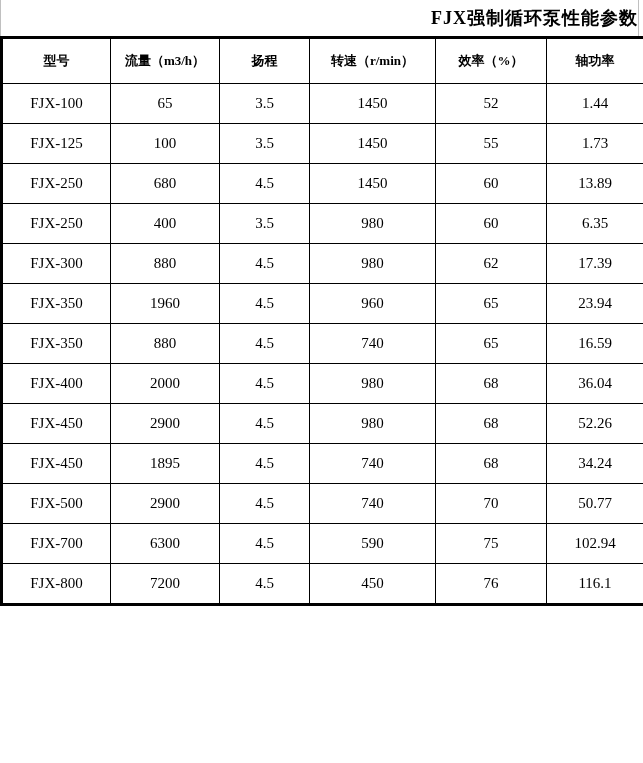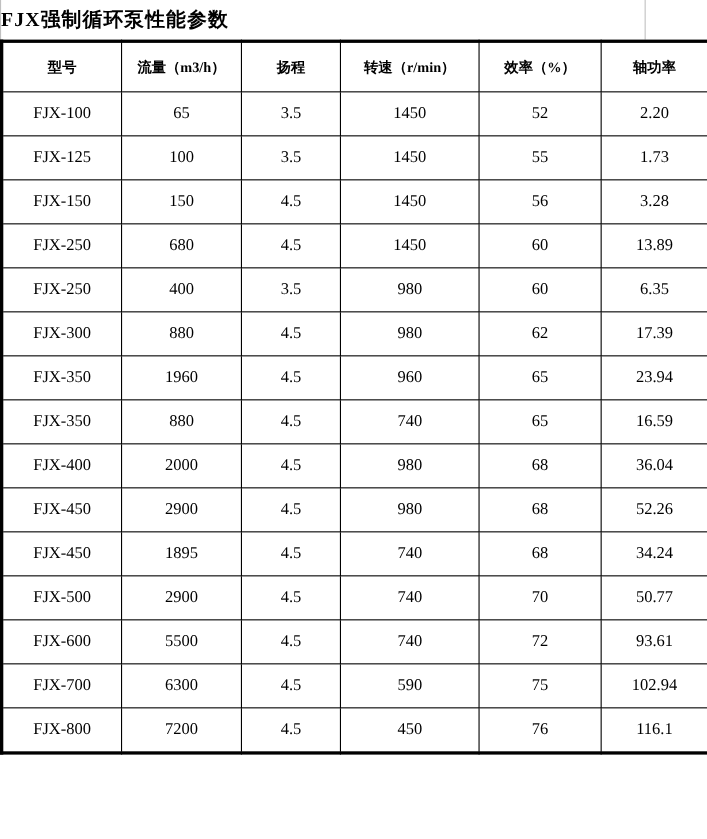--- a/index.html
+++ b/index.html
@@ -9,27 +9,27 @@
   body {
     width: 643px;
     height: 763px;
     background: #ffffff;
     color: #000000;
     font-family: "Liberation Serif", "DejaVu Serif", serif;
     overflow: hidden;
   }
   .title-box {
     box-sizing: border-box;
-    width: 587px;
+    width: 639px;
     height: 36px;
     border-left: 1px solid #c0c0c0;
     border-right: 1px solid #c0c0c0;
     display: flex;
     align-items: center;
-    justify-content: flex-start;
+    justify-content: flex-end;
     font-size: 18px;
     font-weight: bold;
     letter-spacing: 1px;
   }
   table.perf {
     width: 643px;
     table-layout: fixed;
     border-collapse: collapse;
     border: 3px solid #000000;
   }
@@ -79,37 +79,29 @@
       <th>轴功率</th>
     </tr>
   </thead>
   <tbody>
       <tr>
         <td>FJX-100</td>
         <td>65</td>
         <td>3.5</td>
         <td>1450</td>
         <td>52</td>
-        <td>2.20</td>
+        <td>1.44</td>
       </tr>
       <tr>
         <td>FJX-125</td>
         <td>100</td>
         <td>3.5</td>
         <td>1450</td>
         <td>55</td>
         <td>1.73</td>
-      </tr>
-      <tr>
-        <td>FJX-150</td>
-        <td>150</td>
-        <td>4.5</td>
-        <td>1450</td>
-        <td>56</td>
-        <td>3.28</td>
       </tr>
       <tr>
         <td>FJX-250</td>
         <td>680</td>
         <td>4.5</td>
         <td>1450</td>
         <td>60</td>
         <td>13.89</td>
       </tr>
       <tr>
@@ -170,28 +162,20 @@
       </tr>
       <tr>
         <td>FJX-500</td>
         <td>2900</td>
         <td>4.5</td>
         <td>740</td>
         <td>70</td>
         <td>50.77</td>
       </tr>
       <tr>
-        <td>FJX-600</td>
-        <td>5500</td>
-        <td>4.5</td>
-        <td>740</td>
-        <td>72</td>
-        <td>93.61</td>
-      </tr>
-      <tr>
         <td>FJX-700</td>
         <td>6300</td>
         <td>4.5</td>
         <td>590</td>
         <td>75</td>
         <td>102.94</td>
       </tr>
       <tr>
         <td>FJX-800</td>
         <td>7200</td>

